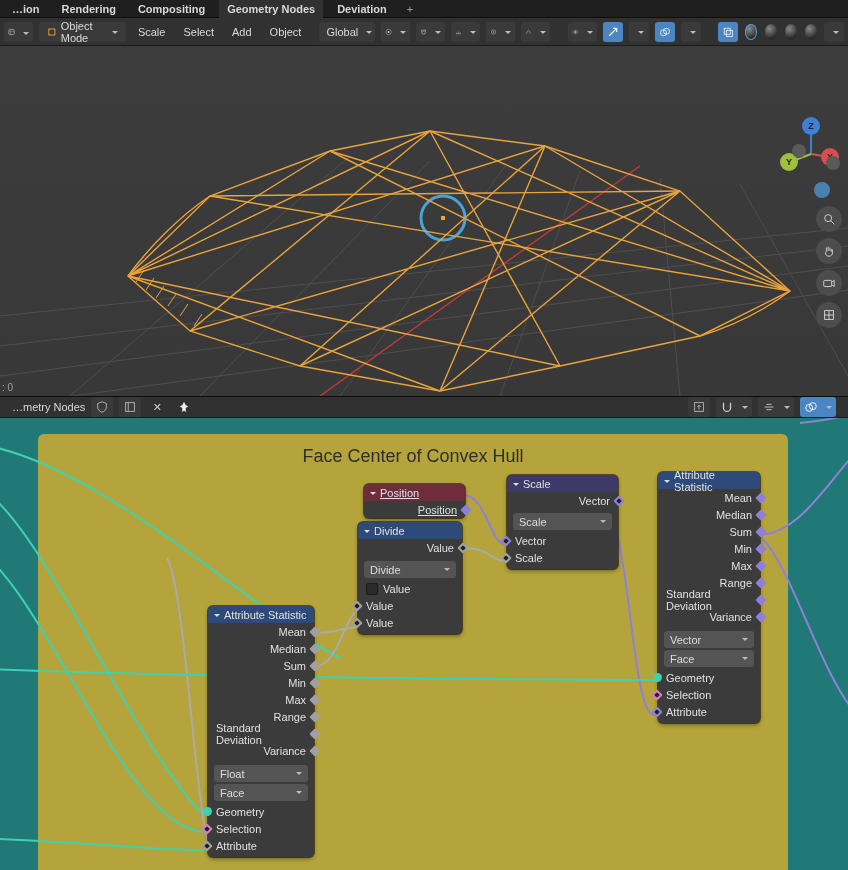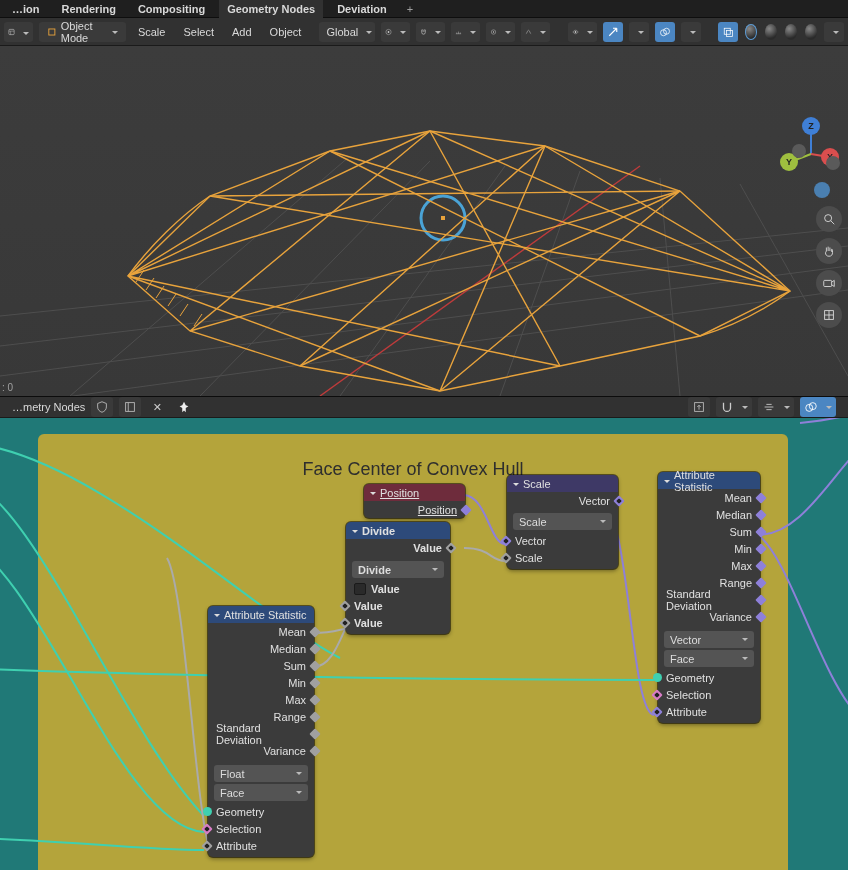--- a/index.html
+++ b/index.html
@@ -67,21 +67,21 @@
   
   .options-tab{position:absolute;right:4px;top:46px;background:var(--bg-header);padding:2px 8px;border-radius:3px;font-size:11px;}
   .options-tab::after{content:"";display:inline-block;margin-left:4px;border:3px solid transparent;border-top-color:#bbb;transform:translateY(2px);}
   
   .vp-footer{position:absolute;left:0;bottom:0;height:18px;display:flex;align-items:center;font-size:10px;color:var(--text-muted);padding-left:2px;}
   
   .ge-header{display:flex;align-items:center;height:22px;background:var(--bg-header);border-top:1px solid #0c0c0c;border-bottom:1px solid var(--border);padding:0 12px;gap:6px;}
   .ge-canvas{position:relative;height:480px;background:var(--node-bg);overflow:hidden;}
   
   .frame{position:absolute;background:var(--frame-fill);border-radius:6px;}
-  .frame-title{position:absolute;width:100%;text-align:center;top:25px;color:#2e2e2e;font-size:18px;}
+  .frame-title{position:absolute;width:100%;text-align:center;top:12px;color:#2e2e2e;font-size:18px;}
   
   svg.wires{position:absolute;inset:0;pointer-events:none;}
   
   .node{position:absolute;background:var(--node-body);border-radius:5px;box-shadow:0 0 0 1px rgba(0,0,0,.5),0 2px 4px rgba(0,0,0,.4);font-size:11px;color:#e0e0e0;}
   .node .title{height:17px;display:flex;align-items:center;padding:0 6px;border-radius:5px 5px 0 0;gap:4px;}
   .node .title .chev{display:inline-block;border:3px solid transparent;border-top-color:#ddd;transform:translateY(2px);}
   .node .title.red{background:var(--node-red);}
   .node .title.blue{background:var(--node-blue);}
   .node .title.purple{background:var(--node-purple);}
   .row{position:relative;height:17px;display:flex;align-items:center;padding:0 8px;}
@@ -490,21 +490,21 @@
     <div class="title red">
         <span class="chev"></span>
         <span>Position</span>
       </div>
     <div class="row right">
         <span>Position</span>
         <span class="sock r diamond c-purple"></span>
       </div>
   </div>
 
-  <div class="node" style="left:346px;top:104px;width:104px;font-weight:bold;">
+  <div class="node" style="left:358px;top:104px;width:104px;">
     <div class="title blue">
         <span class="chev"></span>
         <span>Divide</span>
       </div>
     <div class="row right">
         <span>Value</span>
         <span class="sock r diamond c-gray dot"></span>
       </div>
     <div style="height:3px"></div>
     <div class="field dd">Divide</div>

